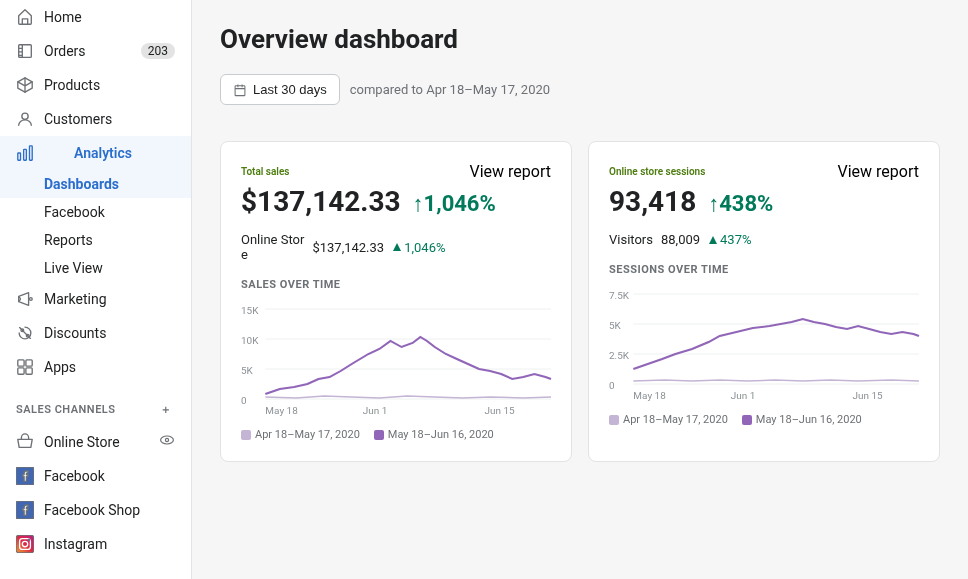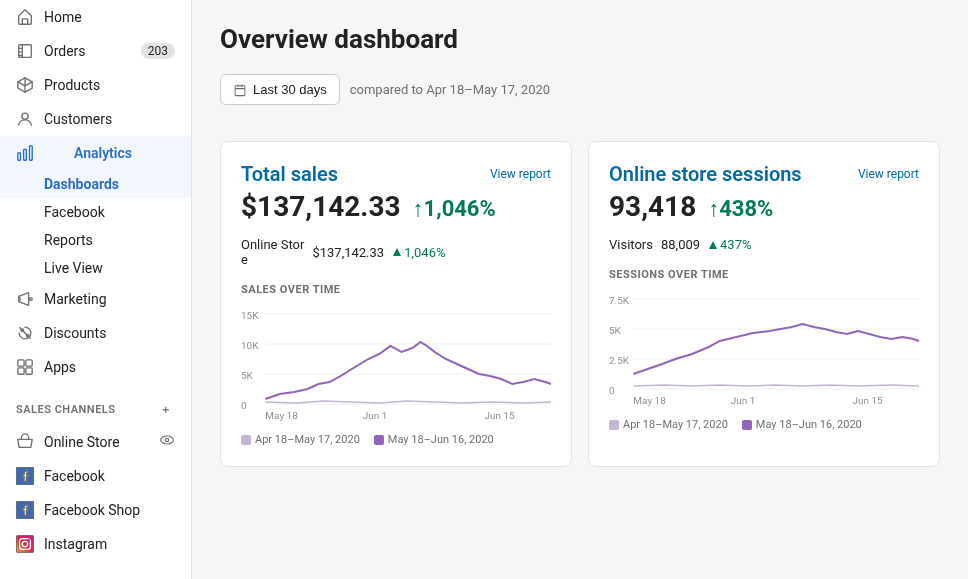--- a/index.html
+++ b/index.html
@@ -22,22 +22,22 @@
 
     
     .filter-bar { display: flex; align-items: center; gap: 10px; margin-bottom: 36px; }
     .filter-btn { display: flex; align-items: center; gap: 6px; border: 1px solid #c9cccf; background: #fff; border-radius: 6px; padding: 7px 12px; font-size: 13px; cursor: pointer; color: #202223; }
     .compare-text { color: #6d7175; font-size: 13px; }
 
     
     .cards-row { display: flex; gap: 16px; }
     .card { background: #fff; border-radius: 8px; border: 1px solid #e1e3e5; padding: 20px; flex: 1; min-width: 0; }
     .card-header { display: flex; justify-content: space-between; align-items: center; margin-bottom: 4px; }
-    .card-title { font-size: 20px; font-weight: 600; color: #0369a1; }
-    .view-report-link { color: #0369a1; font-size: 12px; cursor: pointer; text-decoration: none; }
+    .card-title { font-size: 10px; font-weight: 600; color: #4d7c0f; }
+    .view-report-link { color: #000000; font-size: 16px; cursor: pointer; text-decoration: none; }
     .card-big-value { font-size: 28px; font-weight: 700; color: #202223; }
     .card-change-positive { color: #007a5a; font-size: 22px; font-weight: 700; }
     .card-big-row { display: flex; align-items: baseline; gap: 12px; margin-bottom: 14px; }
     .card-sub-row { display: flex; align-items: center; gap: 8px; margin-bottom: 16px; font-size: 13px; color: #202223; }
     .card-sub-label { flex: 0 0 auto; }
     .card-sub-value { color: #202223; }
     .card-sub-change { color: #007a5a; display: flex; align-items: center; gap: 2px; }
     .chart-title { font-size: 11px; font-weight: 700; color: #6d7175; text-transform: uppercase; letter-spacing: 0.5px; margin-bottom: 8px; }
 
     

